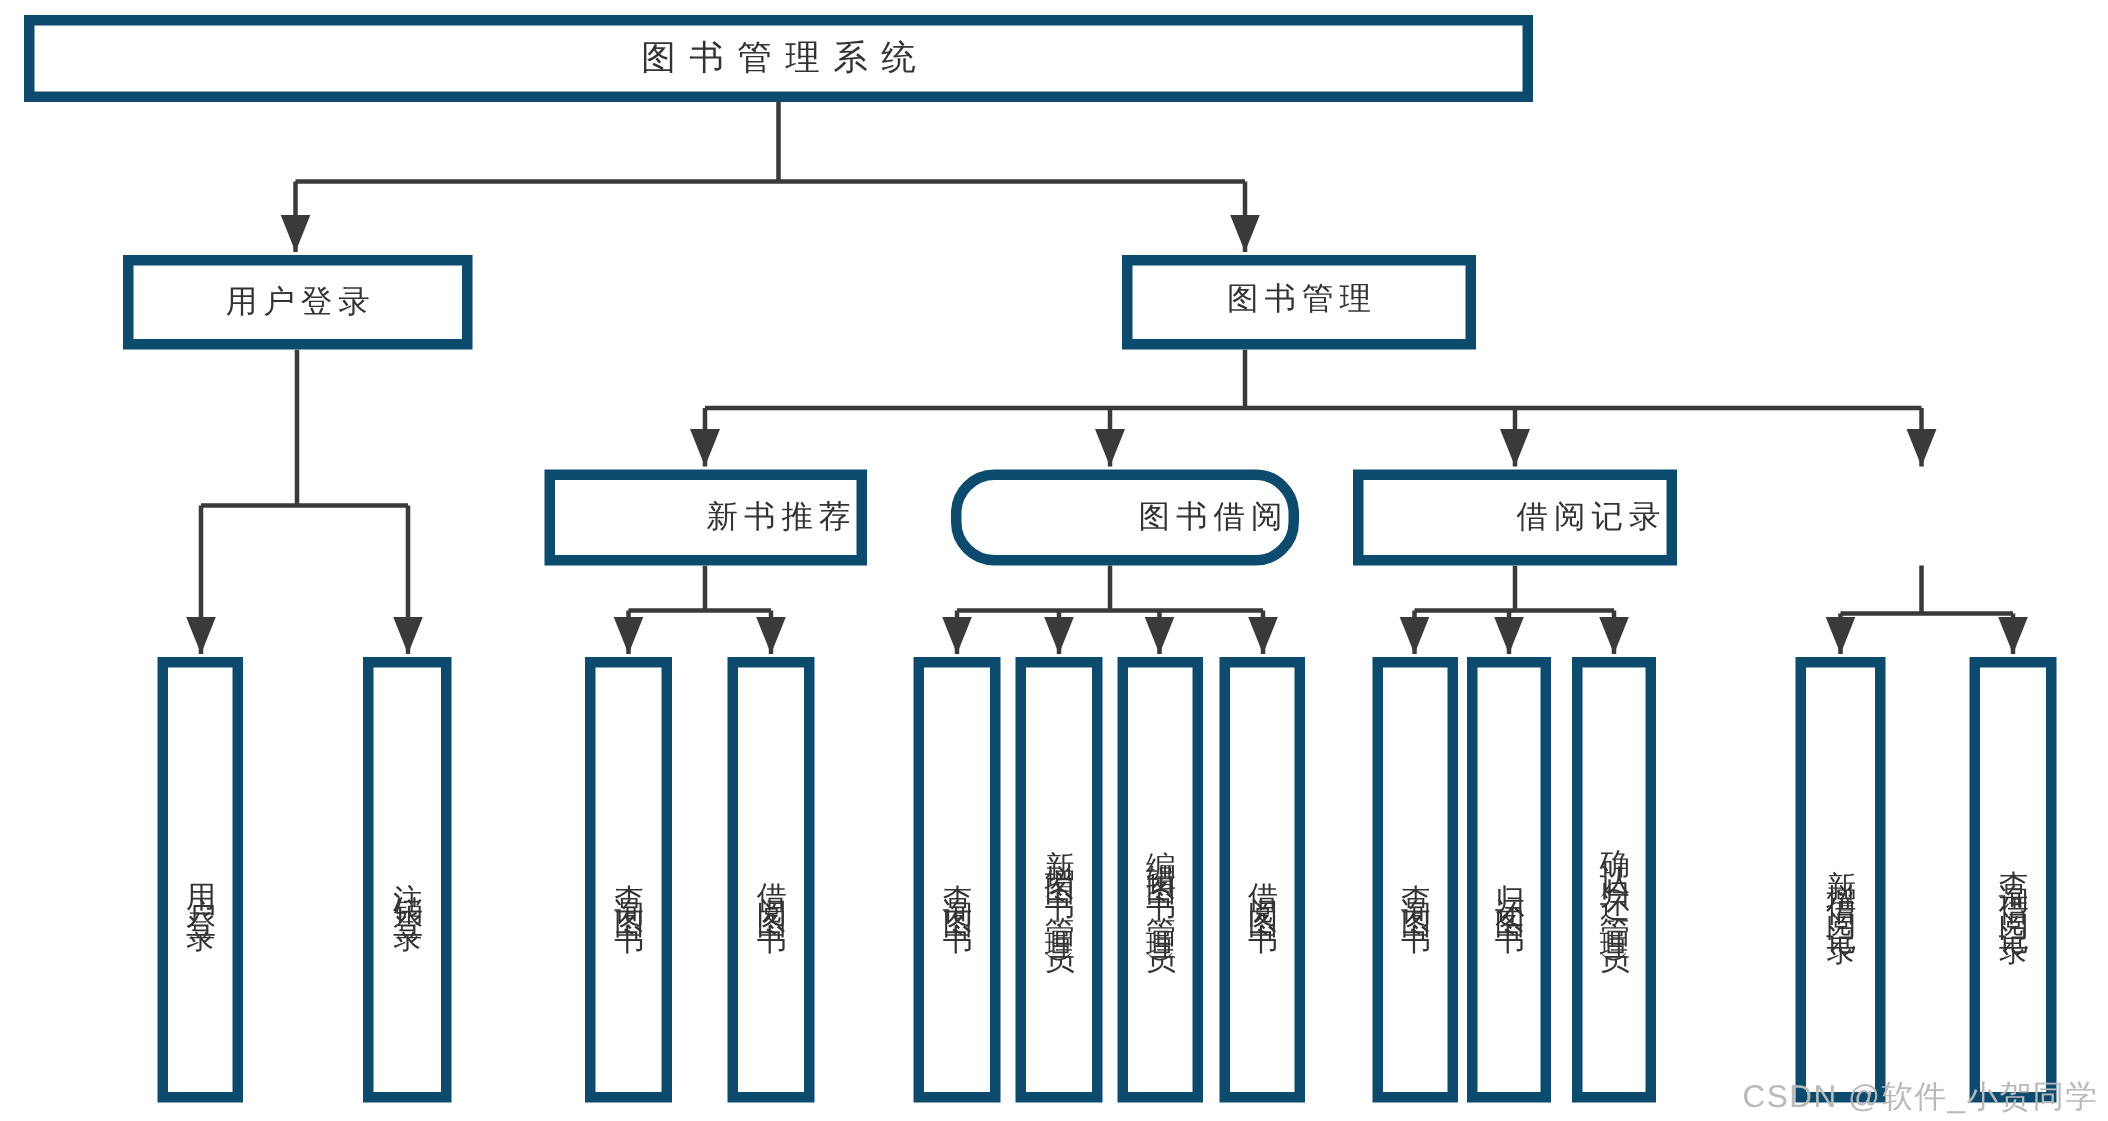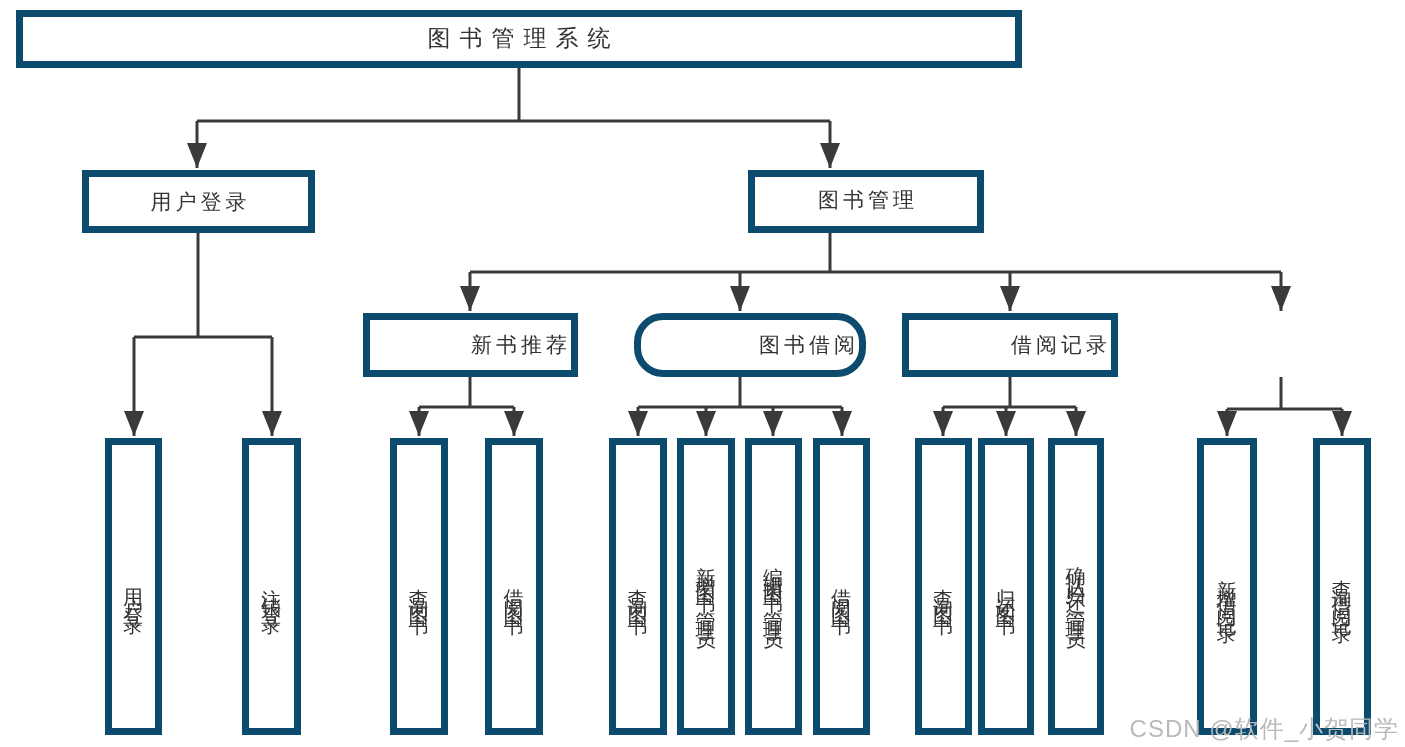--- a/index.html
+++ b/index.html
@@ -44,21 +44,21 @@
     font-size: 20px;
     letter-spacing: 9px;
     padding-top: 9px;
     line-height: 1;
   }
   #watermark {
     position: absolute;
     right: 6px;
     bottom: 2px;
     z-index: 2;
-    font-size: 24px;
+    font-size: 21px;
     color: #b9b9b9;
     letter-spacing: 1px;
     white-space: nowrap;
   }
 </style>
 </head>
 <body>
 
 <div id="stage">
 

